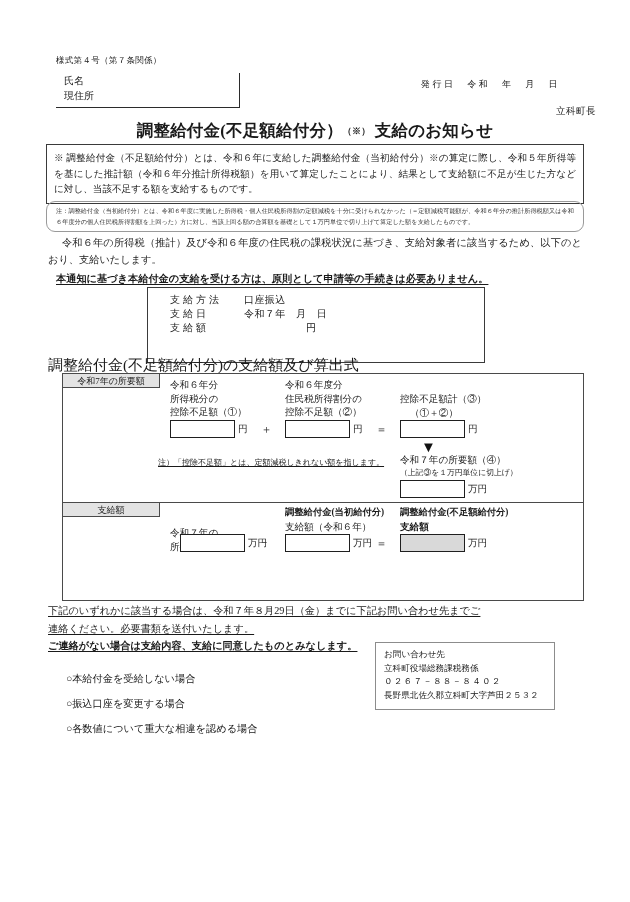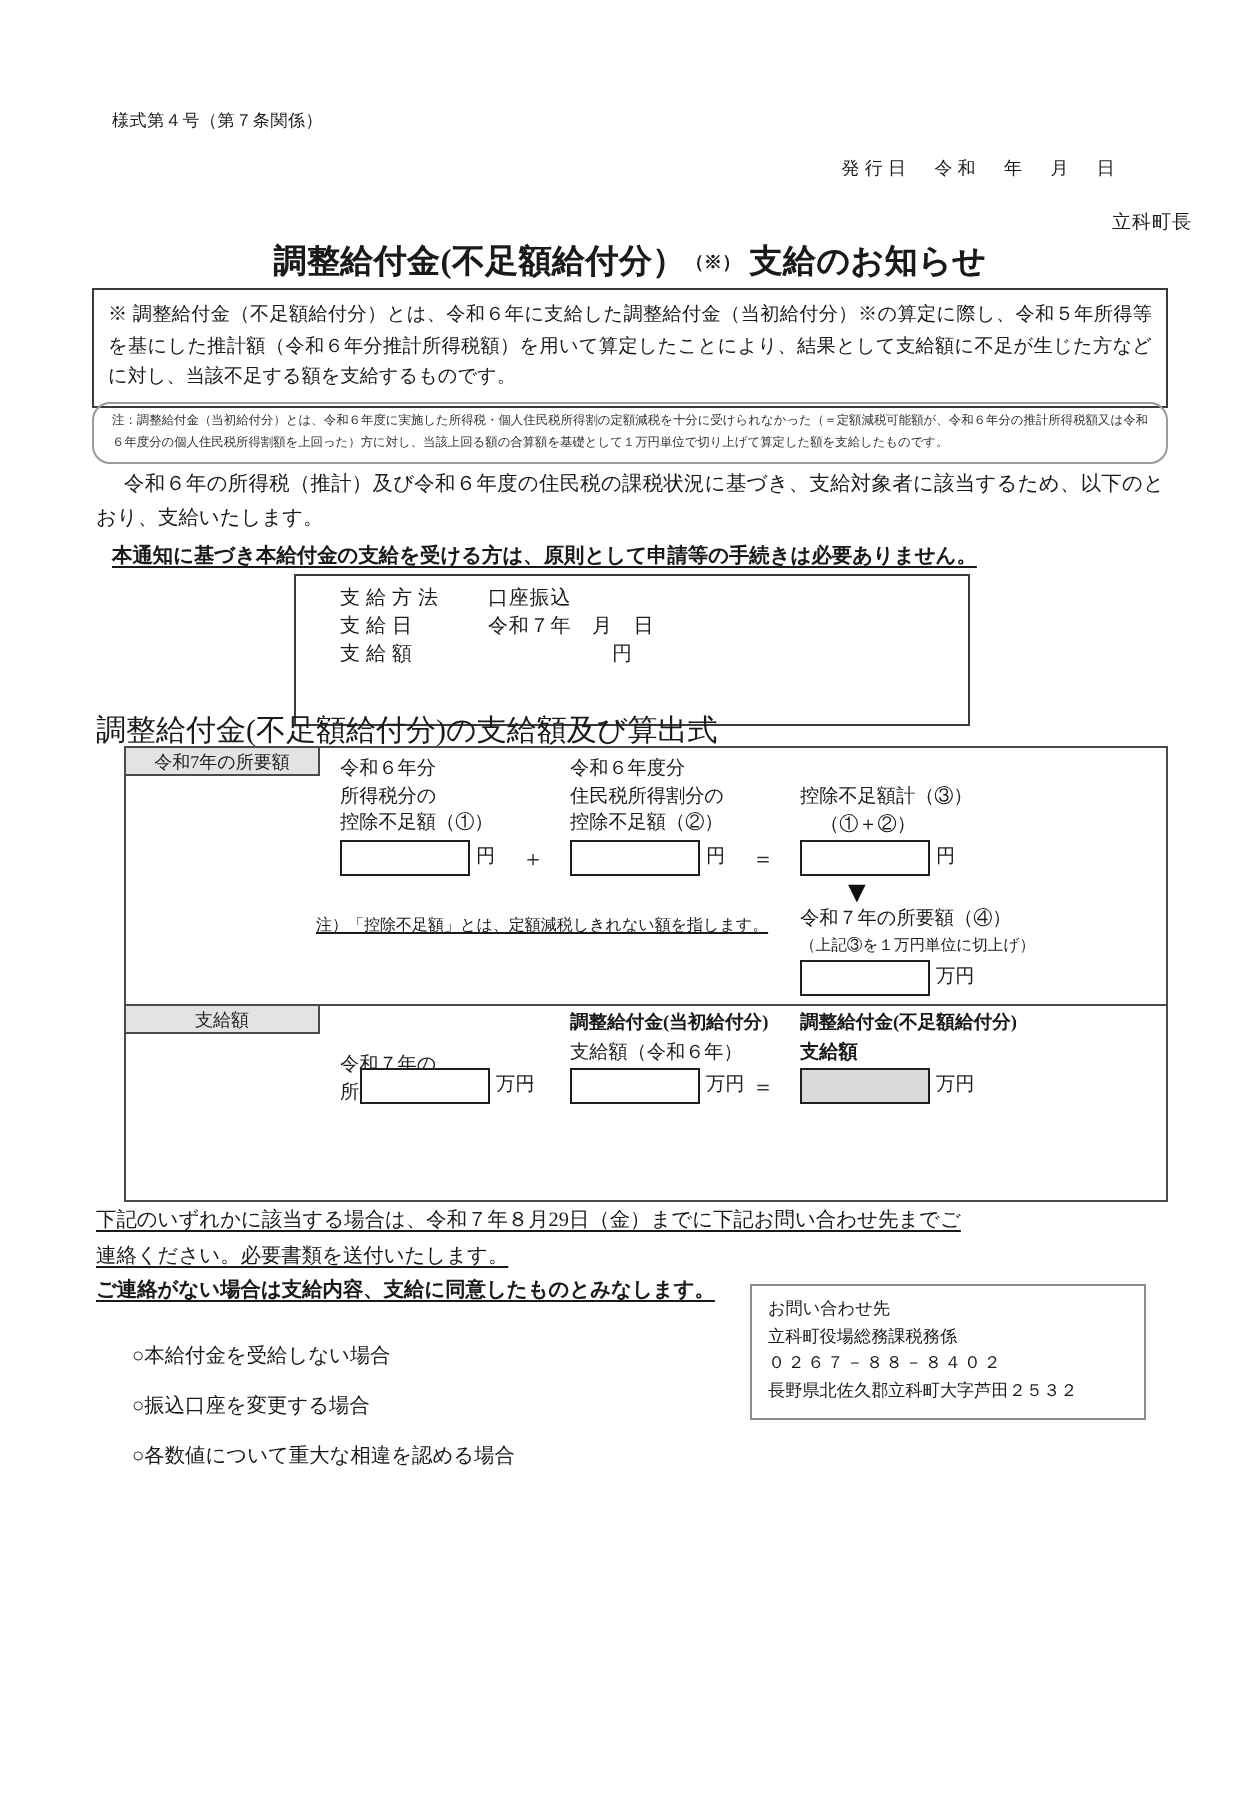--- a/index.html
+++ b/index.html
@@ -270,38 +270,42 @@
     top: 636px;
     font-size: 10.2px;
     line-height: 25px;
   }
   .bullet { white-space: nowrap; }
 
   .contact-box {
     position: absolute;
     left: 345px;
     top: 612px;
-    width: 198px;
+    width: 180px;
     box-sizing: border-box;
     border: 1px solid #8c8c8c;
     padding: 5px 8px 7px 8px;
     font-size: 8.6px;
     line-height: 13.5px;
   }
   .contact-line { white-space: nowrap; }
   .contact-line.wide { letter-spacing: 1.2px; }
 </style>
 </head>
 <body>
 
 <div id="page">
   <div class="sheet">
 
     <div class="form-no">様式第４号（第７条関係）</div>
 
+    <div class="addressee-box">
+      <div class="addressee-line">氏名</div>
+      <div class="addressee-line">現住所</div>
+    </div>
 
     <div class="issue-date">発行日　令和　年　月　日</div>
     <div class="issuer">立科町長</div>
 
     <div class="doc-title">
       <span>調整給付金(不足額給付分）</span><span class="mini">（※）</span> <span class="tail">支給のお知らせ</span>
     </div>
 
     <div class="note-box">※ 調整給付金（不足額給付分）とは、令和６年に支給した調整給付金（当初給付分）※の算定に際し、令和５年所得等を基にした推計額（令和６年分推計所得税額）を用いて算定したことにより、結果として支給額に不足が生じた方などに対し、当該不足する額を支給するものです。</div>
 

